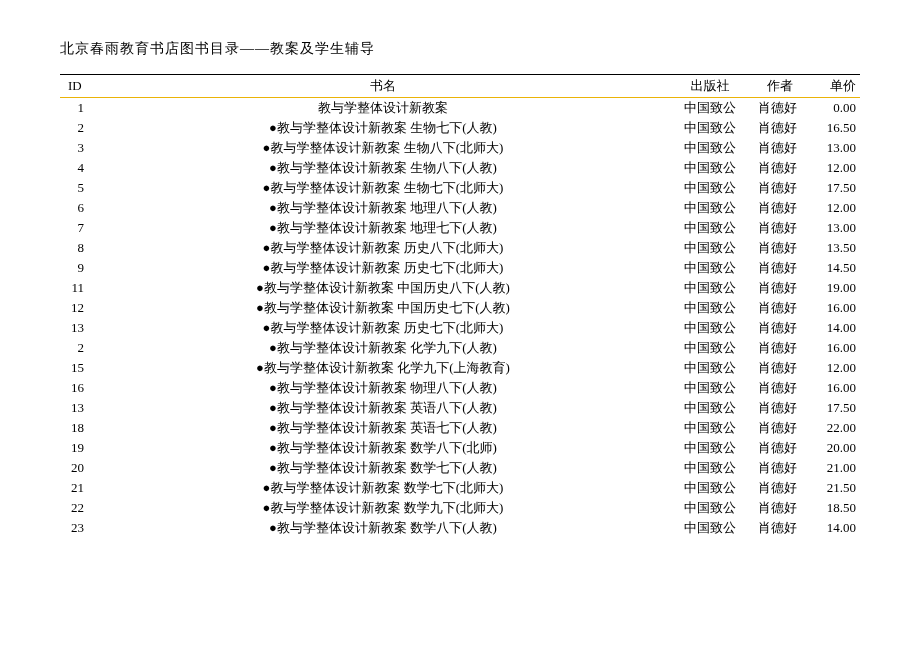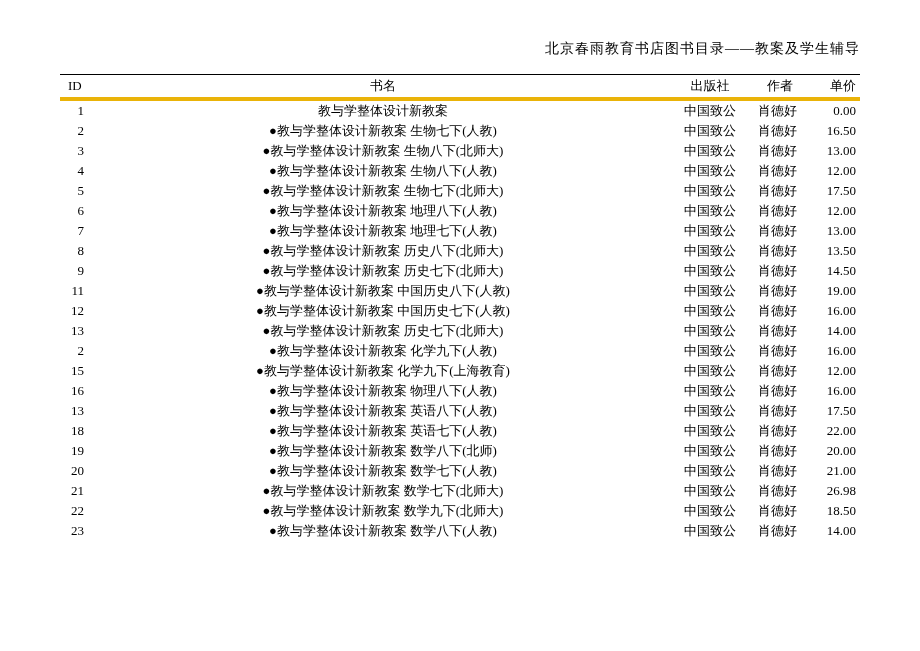--- a/index.html
+++ b/index.html
@@ -10,21 +10,21 @@
     body {
       background: #ffffff;
       font-family: "SimSun", "宋体", serif;
       font-size: 13px;
       color: #000000;
       width: 920px;
       min-height: 651px;
       padding: 40px 60px;
     }
     .page-title {
-      text-align: right;
+      text-align: left;
       font-size: 14px;
       font-weight: normal;
       margin-bottom: 16px;
       letter-spacing: 1px;
     }
     table {
       width: 100%;
       border-collapse: collapse;
     }
     thead tr th {
@@ -59,21 +59,21 @@
     tbody tr td.col-author {
       width: 60px;
     }
     tbody tr td.col-price {
       text-align: right;
       width: 50px;
       padding-right: 4px;
     }
     .header-row th {
       border-top: 1px solid #000;
-      border-bottom: 4px solid #eab308;
+      border-bottom: 1px solid #eab308;
     }
   </style>
 </head>
 <body>
 
 <h1 class="page-title">北京春雨教育书店图书目录——教案及学生辅导</h1>
 
 <table>
   <thead>
     <tr class="header-row">
@@ -216,21 +216,21 @@
         <td class="col-book">●教与学整体设计新教案  数学七下(人教)</td>
         <td class="col-publisher">中国致公</td>
         <td class="col-author">肖德好</td>
         <td class="col-price">21.00</td>
       </tr>
       <tr>
         <td class="col-id">21</td>
         <td class="col-book">●教与学整体设计新教案  数学七下(北师大)</td>
         <td class="col-publisher">中国致公</td>
         <td class="col-author">肖德好</td>
-        <td class="col-price">26.98</td>
+        <td class="col-price">21.50</td>
       </tr>
       <tr>
         <td class="col-id">22</td>
         <td class="col-book">●教与学整体设计新教案  数学九下(北师大)</td>
         <td class="col-publisher">中国致公</td>
         <td class="col-author">肖德好</td>
         <td class="col-price">18.50</td>
       </tr>
       <tr>
         <td class="col-id">23</td>

